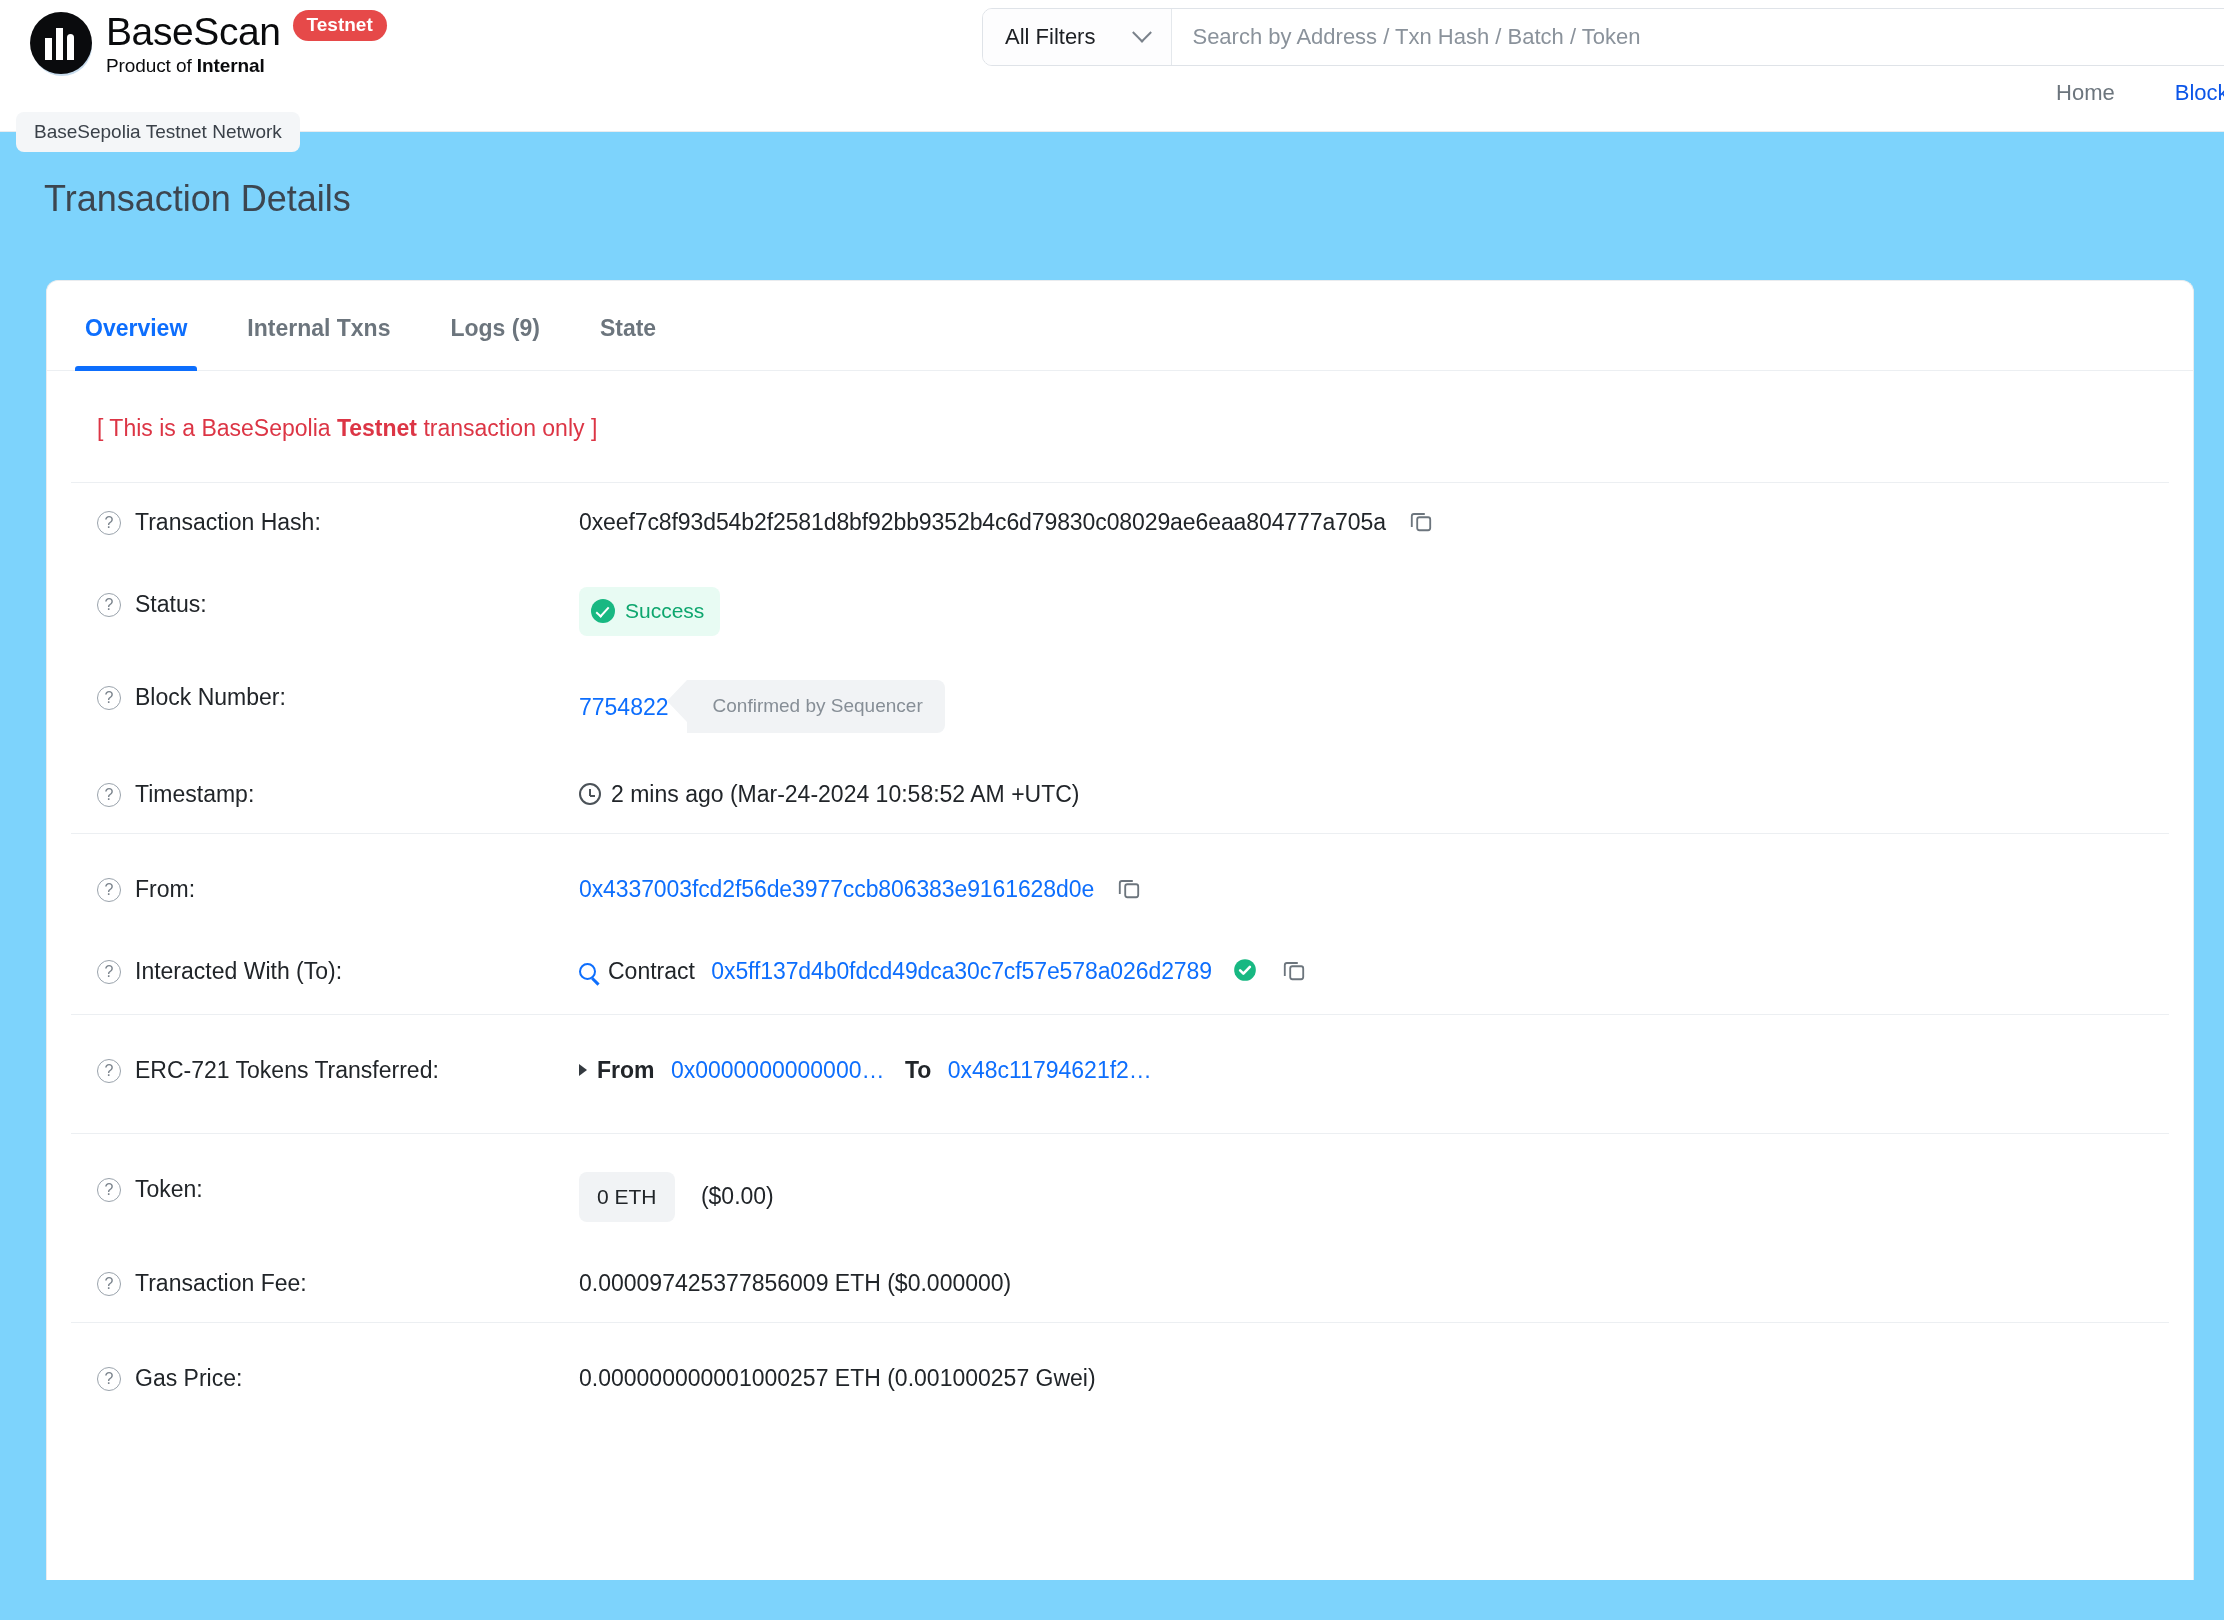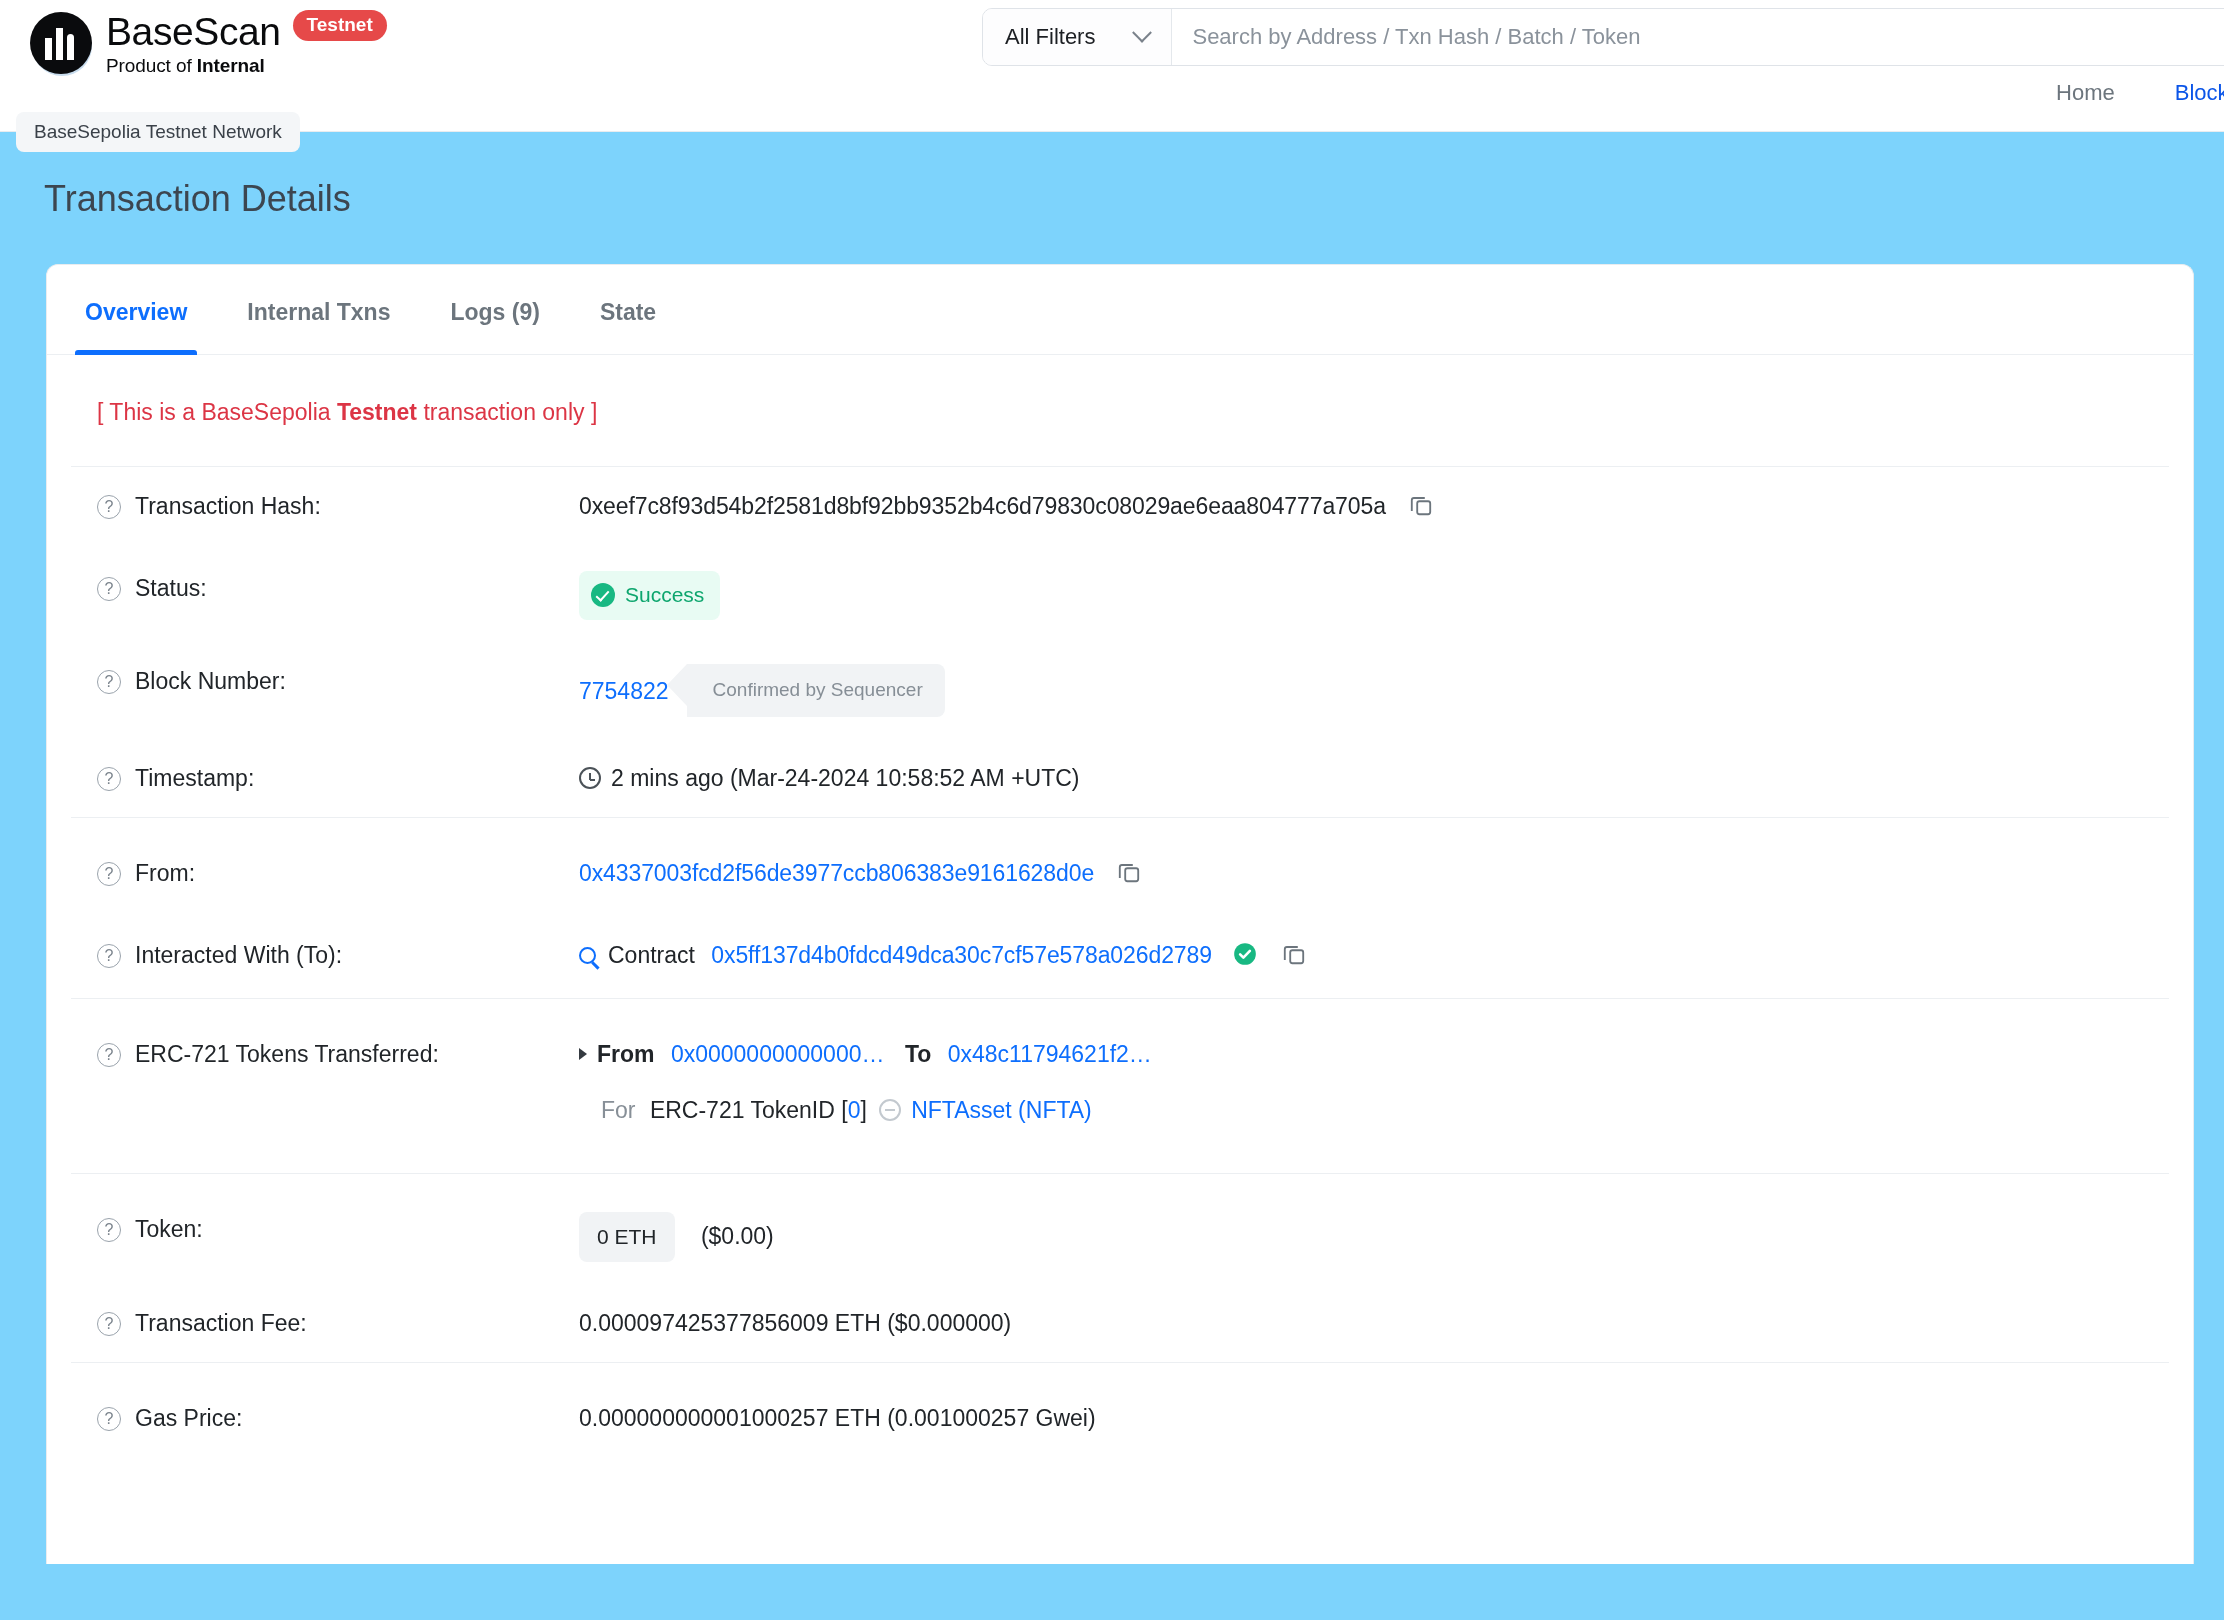--- a/index.html
+++ b/index.html
@@ -129,21 +129,21 @@
     height: calc(1620px - 132px);
     padding-top: 0;
   }
   .page-title {
     font-size: 36px;
     color: #3c4650;
     padding: 46px 0 0 44px;
     font-weight: normal;
   }
   .card {
-    margin: 44px 30px 0 46px;
+    margin: 60px 30px 0 46px;
     background: #ffffff;
     border: 1px solid #e9ecef;
     border-radius: 12px 12px 0 0;
     border-bottom: none;
     min-height: 1300px;
   }
   .tabs {
     display: flex;
     align-items: stretch;
     border-bottom: 1px solid #eceff2;
@@ -496,25 +496,20 @@
             <span class="qmark">?</span>
             <span>ERC-721 Tokens Transferred:</span>
           </div>
           <div class="value">
             <div class="erc-line1">
               <span class="caret-sm"></span><b>From</b>
               <a class="lnk" style="margin-left:10px">0x0000000000000…</a>
               <b style="margin-left:14px">To</b>
               <a class="lnk" style="margin-left:10px">0x48c11794621f2…</a>
             </div>
-            <div class="erc-line2">
-              <span class="muted">For</span>
-              <span style="margin-left:8px">ERC-721 TokenID [</span><a class="lnk">0</a><span>]</span>
-              <span class="nft-circle"></span><a class="lnk">NFTAsset (NFTA)</a>
-            </div>
           </div>
         </div>
 
         <div class="row sep pad-top">
           <div class="label">
             <span class="qmark">?</span>
             <span>Token:</span>
           </div>
           <div class="value">
             <span class="eth-chip">0 ETH</span>

